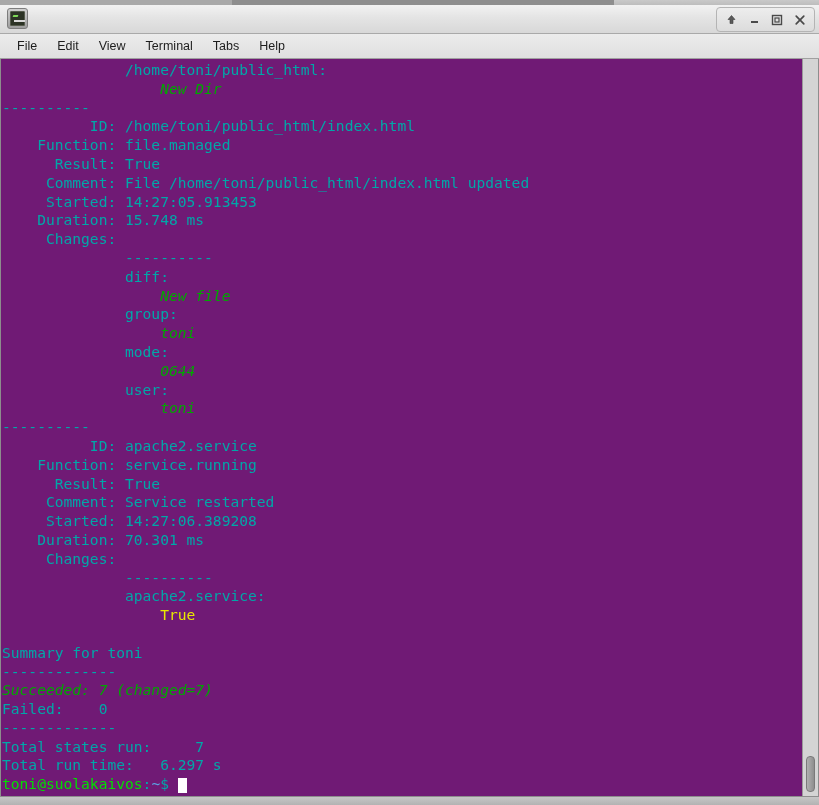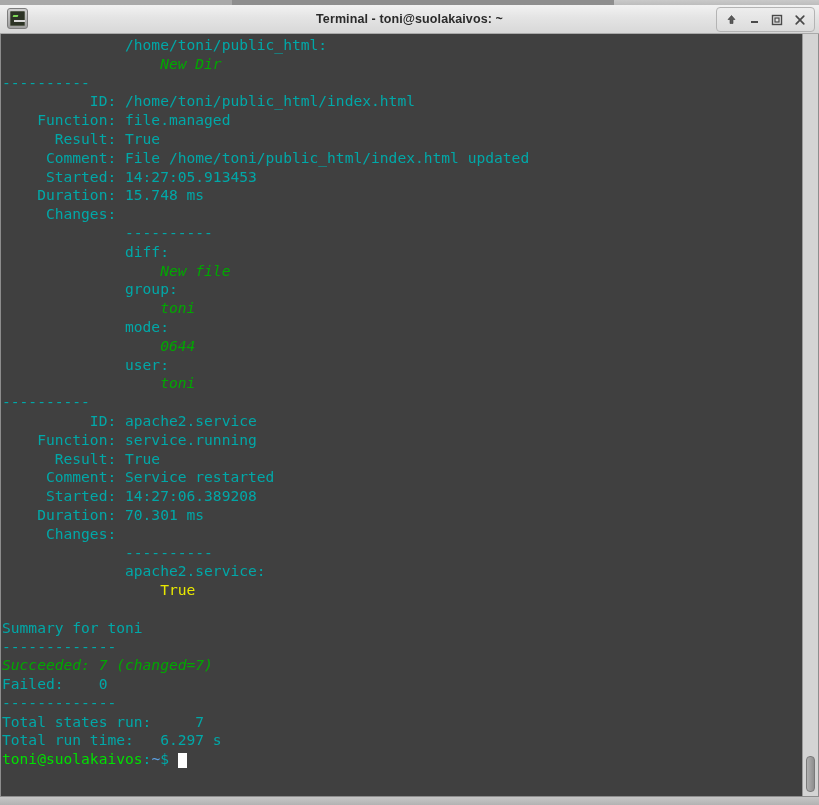--- a/index.html
+++ b/index.html
@@ -151,21 +151,21 @@
     background: #000;
     border-left: 1px solid #8d8d8d;
     border-right: 1px solid #8d8d8d;
     border-bottom: 1px solid #8d8d8d;
     box-sizing: border-box;
     min-height: 0;
     position: relative;
   }
   #screen {
     flex: 1 1 auto;
-    background: #404040;
+    background: #701a75;
     overflow: hidden;
     position: relative;
     padding: 1px;
   }
   #lines {
     font-family: "DejaVu Sans Mono", "Liberation Mono", monospace;
     font-size: 14.6px;
     line-height: 18.8px;
     white-space: pre;
     color: #00a6a6;
@@ -225,21 +225,20 @@
 
   <div id="top-strip">
     <div id="top-strip-left"></div>
     <div id="top-strip-tab"></div>
   </div>
 
   <div id="titlebar">
     <div id="app-icon">
       <div class="screen"></div>
     </div>
-    <div id="title-text">Terminal - toni@suolakaivos: ~</div>
     <div id="win-buttons">
       <div class="winbtn">
         <svg width="11" height="11" viewBox="0 0 11 11">
           <path d="M5.5 1.5 L9 5.5 L7 5.5 L7 9.5 L4 9.5 L4 5.5 L2 5.5 Z" fill="#5a5a5a" stroke="#3d3d3d" stroke-width="0.6"></path>
         </svg>
       </div>
       <div class="winbtn">
         <svg width="11" height="11" viewBox="0 0 11 11">
           <rect x="2" y="7" width="7" height="2" fill="#4a4a4a"></rect>
         </svg>
@@ -251,20 +250,28 @@
         </svg>
       </div>
       <div class="winbtn">
         <svg width="12" height="12" viewBox="0 0 12 12">
           <path d="M2.2 2.2 L9.8 9.8 M9.8 2.2 L2.2 9.8" stroke="#4a4a4a" stroke-width="1.7" stroke-linecap="round"></path>
         </svg>
       </div>
     </div>
   </div>
 
+  <div id="menubar">
+    <div class="menu-item">File</div>
+    <div class="menu-item">Edit</div>
+    <div class="menu-item">View</div>
+    <div class="menu-item">Terminal</div>
+    <div class="menu-item">Tabs</div>
+    <div class="menu-item">Help</div>
+  </div>
 
   <div id="term-wrap">
     <div id="screen">
       <div id="lines"><div class="ln"><span class="c-cyan">              /home/toni/public_html</span><span class="c-cyan">:</span></div><div class="ln"><span class="c-green">                  New Dir</span></div><div class="ln"><span class="c-cyan">----------</span></div><div class="ln"><span class="c-cyan">          ID: /home/toni/public_html/index.html</span></div><div class="ln"><span class="c-cyan">    Function: file.managed</span></div><div class="ln"><span class="c-cyan">      Result: True</span></div><div class="ln"><span class="c-cyan">     Comment: File /home/toni/public_html/index.html updated</span></div><div class="ln"><span class="c-cyan">     Started: 14:27:05.913453</span></div><div class="ln"><span class="c-cyan">    Duration: 15.748 ms</span></div><div class="ln"><span class="c-cyan">     Changes:</span></div><div class="ln"><span class="c-cyan">              ----------</span></div><div class="ln"><span class="c-cyan">              diff</span><span class="c-cyan">:</span></div><div class="ln"><span class="c-green">                  New file</span></div><div class="ln"><span class="c-cyan">              group</span><span class="c-cyan">:</span></div><div class="ln"><span class="c-green">                  toni</span></div><div class="ln"><span class="c-cyan">              mode</span><span class="c-cyan">:</span></div><div class="ln"><span class="c-green">                  0644</span></div><div class="ln"><span class="c-cyan">              user</span><span class="c-cyan">:</span></div><div class="ln"><span class="c-green">                  toni</span></div><div class="ln"><span class="c-cyan">----------</span></div><div class="ln"><span class="c-cyan">          ID: apache2.service</span></div><div class="ln"><span class="c-cyan">    Function: service.running</span></div><div class="ln"><span class="c-cyan">      Result: True</span></div><div class="ln"><span class="c-cyan">     Comment: Service restarted</span></div><div class="ln"><span class="c-cyan">     Started: 14:27:06.389208</span></div><div class="ln"><span class="c-cyan">    Duration: 70.301 ms</span></div><div class="ln"><span class="c-cyan">     Changes:</span></div><div class="ln"><span class="c-cyan">              ----------</span></div><div class="ln"><span class="c-cyan">              apache2.service</span><span class="c-cyan">:</span></div><div class="ln"><span class="c-yellow">                  True</span></div><div class="ln">&nbsp;</div><div class="ln"><span class="c-cyan">Summary for toni</span></div><div class="ln"><span class="c-cyan">-------------</span></div><div class="ln"><span class="c-green">Succeeded: 7 (changed=7)</span></div><div class="ln"><span class="c-cyan">Failed:    0</span></div><div class="ln"><span class="c-cyan">-------------</span></div><div class="ln"><span class="c-cyan">Total states run:     7</span></div><div class="ln"><span class="c-cyan">Total run time:   6.297 s</span></div><div class="ln"><span class="c-bgreen">toni@suolakaivos</span><span class="c-cyan">:</span><span class="c-blue">~</span><span class="c-cyan">$</span><span class="c-cyan"> </span><span class="cursor"> </span></div></div>
     </div>
     <div id="scrollbar">
       <div id="sb-thumb"></div>
     </div>
   </div>
 

